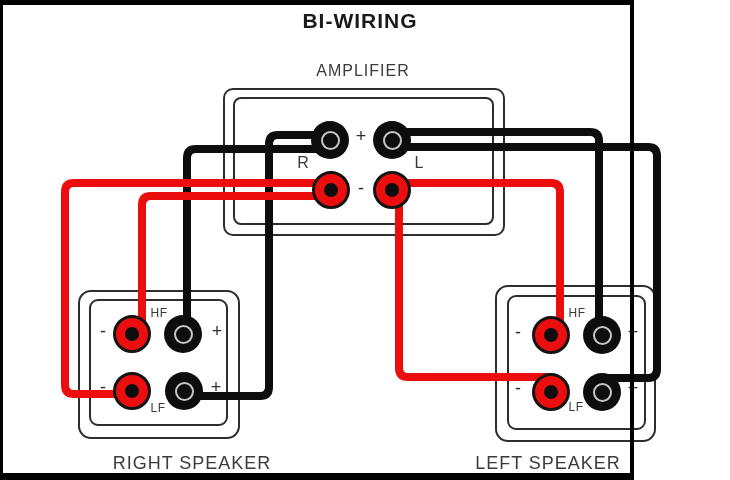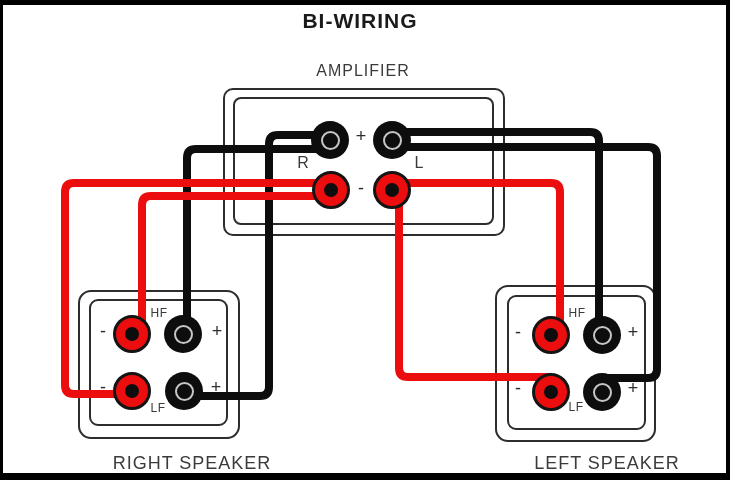--- a/index.html
+++ b/index.html
@@ -1,17 +1,17 @@
 <!DOCTYPE html>
 <html><head>
 <meta charset="utf-8">
 <style>
   html,body{margin:0;padding:0;background:#ffffff;overflow:hidden;}
   .stage{
-    position:relative;width:730px;height:480px;background:#ffffff;
+    position:relative;width:634px;height:480px;background:#ffffff;
     font-family:"Liberation Sans", sans-serif;
   }
   .frame{
     position:absolute;left:0;top:0;right:0;bottom:0;
     border-style:solid;border-color:#000000;
     border-width:5px 4px 7px 3px;
     pointer-events:none;z-index:50;
   }
   .lbl{position:absolute;transform:translate(-50%,-50%);white-space:nowrap;z-index:40;}
   .title{font-size:21px;font-weight:bold;color:#1a1a1a;letter-spacing:1px;}
@@ -117,15 +117,15 @@
   <div class="lbl sign" style="left:103px;top:387px;">-</div>
   <div class="lbl sign" style="left:216px;top:387px;">+</div>
   <div class="lbl speaker-label" style="left:156px;top:463px;margin-left:36px;">RIGHT SPEAKER</div>
 
   <div class="lbl bind" style="left:577px;top:313px;">HF</div>
   <div class="lbl bind" style="left:576px;top:407px;">LF</div>
   <div class="lbl sign" style="left:518px;top:332px;">-</div>
   <div class="lbl sign" style="left:633px;top:332px;">+</div>
   <div class="lbl sign" style="left:518px;top:388px;">-</div>
   <div class="lbl sign" style="left:633px;top:388px;">+</div>
-  <div class="lbl speaker-label" style="left:607px;top:463px;text-align:center;">LEFT SPEAKER</div>
+  <div class="lbl speaker-label" style="left:548px;top:463px;text-align:center;">LEFT SPEAKER</div>
 
 </div>
 
 </body></html>

